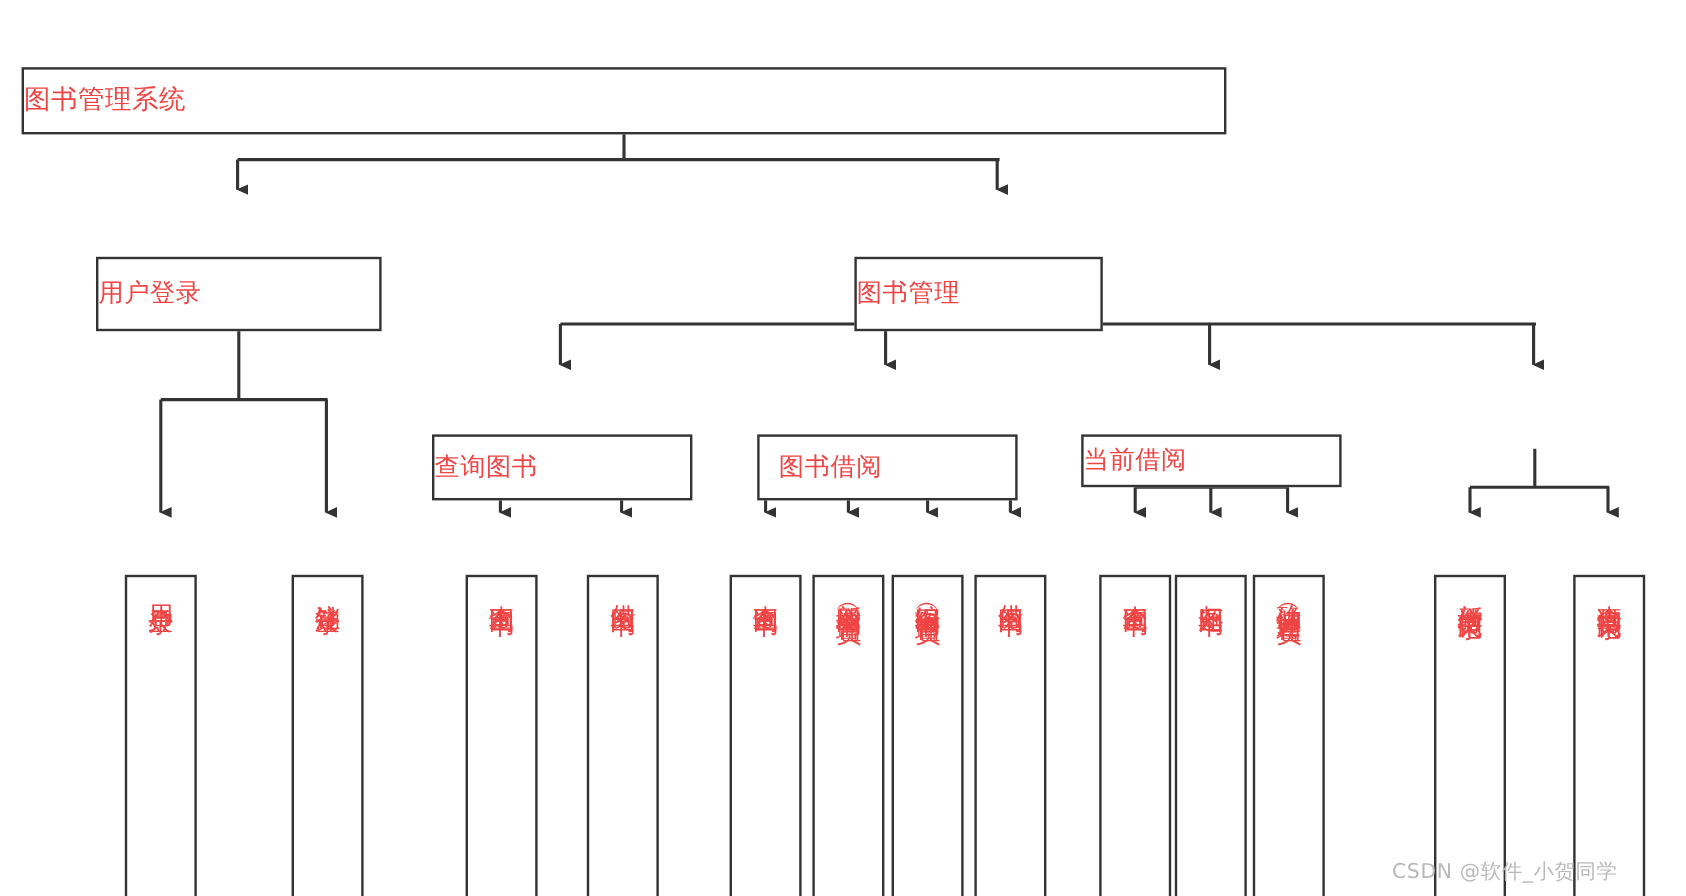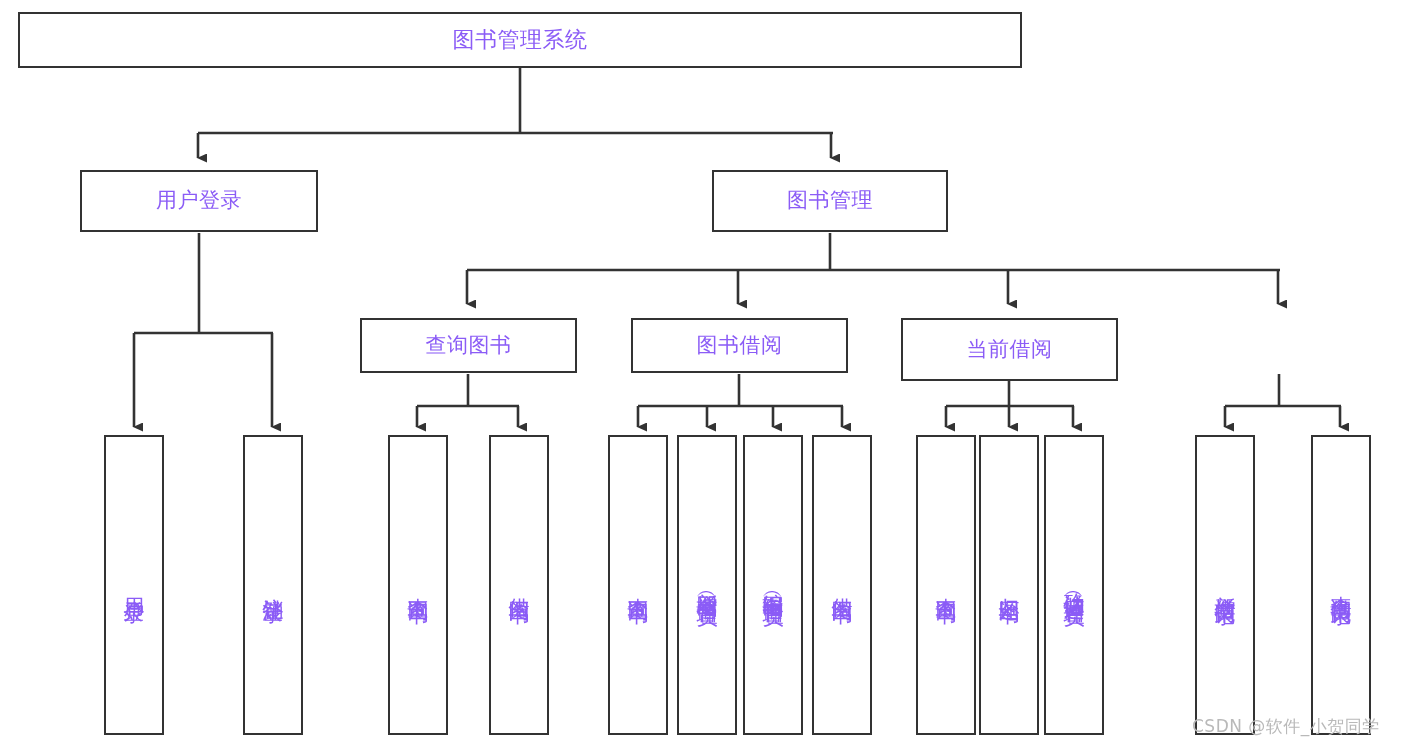--- a/index.html
+++ b/index.html
@@ -26,23 +26,23 @@
     height: 747px;
     pointer-events: none;
   }
   .node {
     position: absolute;
     box-sizing: border-box;
     border: 2px solid #333333;
     background: #ffffff;
     display: flex;
     align-items: center;
-    justify-content: center;
-    color: #8b5cf6;
+    color: #ef4444;
     text-align: center;
+    margin-top: 44px;
   }
   .node.horizontal {
     font-size: 21px;
     letter-spacing: 0.5px;
     line-height: 1.2;
   }
   .node.vertical {
     writing-mode: vertical-rl;
     text-orientation: upright;
     font-size: 21px;
@@ -122,31 +122,31 @@
     </g>
   </svg>
 
   <div class="node horizontal root" style="left:18px; top:12px; width:1004px; height:56px;">
     <span class="node-label">图书管理系统</span>
   </div>
 
   <div class="node horizontal" style="left:80px; top:170px; width:238px; height:62px;">
     <span class="node-label">用户登录</span>
   </div>
-  <div class="node horizontal" style="left:712px; top:170px; width:236px; height:62px;">
+  <div class="node horizontal" style="left:712px; top:170px; width:207px; height:62px;">
     <span class="node-label">图书管理</span>
   </div>
 
   <div class="node horizontal" style="left:360px; top:318px; width:217px; height:55px;">
     <span class="node-label">查询图书</span>
   </div>
-  <div class="node horizontal" style="left:631px; top:318px; width:217px; height:55px;">
+  <div class="node horizontal" style="left:631px; top:318px; width:217px; height:55px;padding-left:16px;">
     <span class="node-label">图书借阅</span>
   </div>
-  <div class="node horizontal" style="left:901px; top:318px; width:217px; height:63px;">
+  <div class="node horizontal" style="left:901px; top:318px; width:217px; height:44px;">
     <span class="node-label">当前借阅</span>
   </div>
 
   <div class="node vertical" style="left:104px; top:435px; width:60px; height:300px;">
     <span class="node-label">用户登录</span>
   </div>
   <div class="node vertical" style="left:243px; top:435px; width:60px; height:300px;">
     <span class="node-label">注销登录</span>
   </div>
 
@@ -180,15 +180,15 @@
     <span class="node-label">确认归还（管理员）</span>
   </div>
 
   <div class="node vertical" style="left:1195px; top:435px; width:60px; height:300px;">
     <span class="node-label">新增借阅记录</span>
   </div>
   <div class="node vertical" style="left:1311px; top:435px; width:60px; height:300px;">
     <span class="node-label">查询借阅记录</span>
   </div>
 
-  <div class="watermark" style="left:1192px; top:715px;">CSDN @软件_小贺同学</div>
+  <div class="watermark" style="left:1160px; top:715px;">CSDN @软件_小贺同学</div>
 
 </div>
 
 </body></html>

